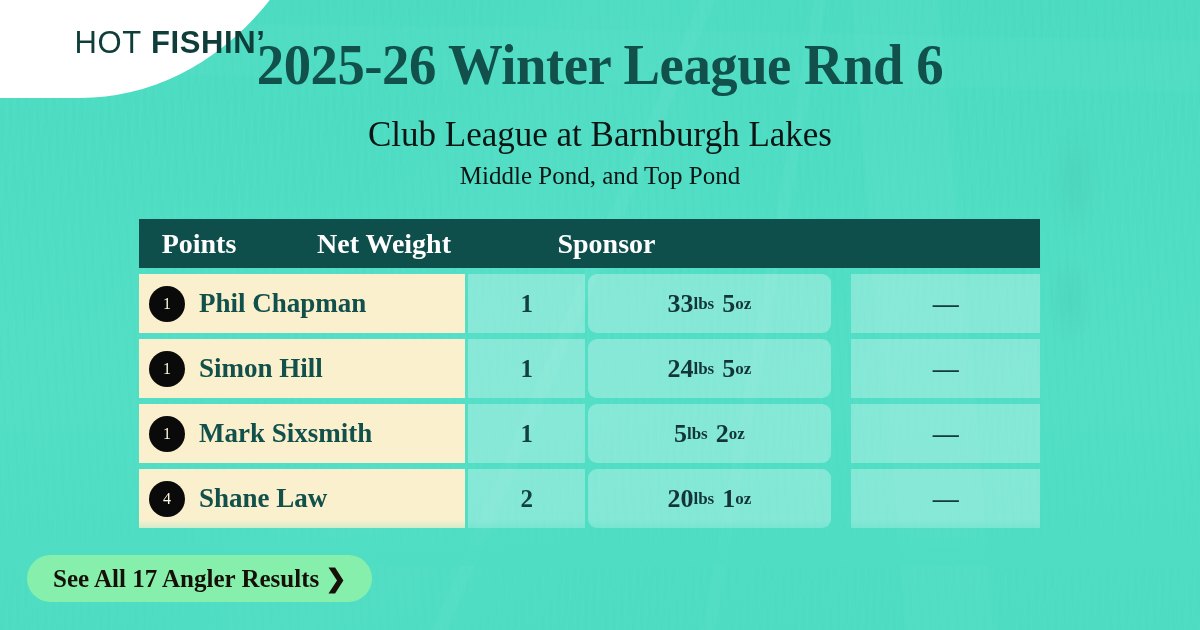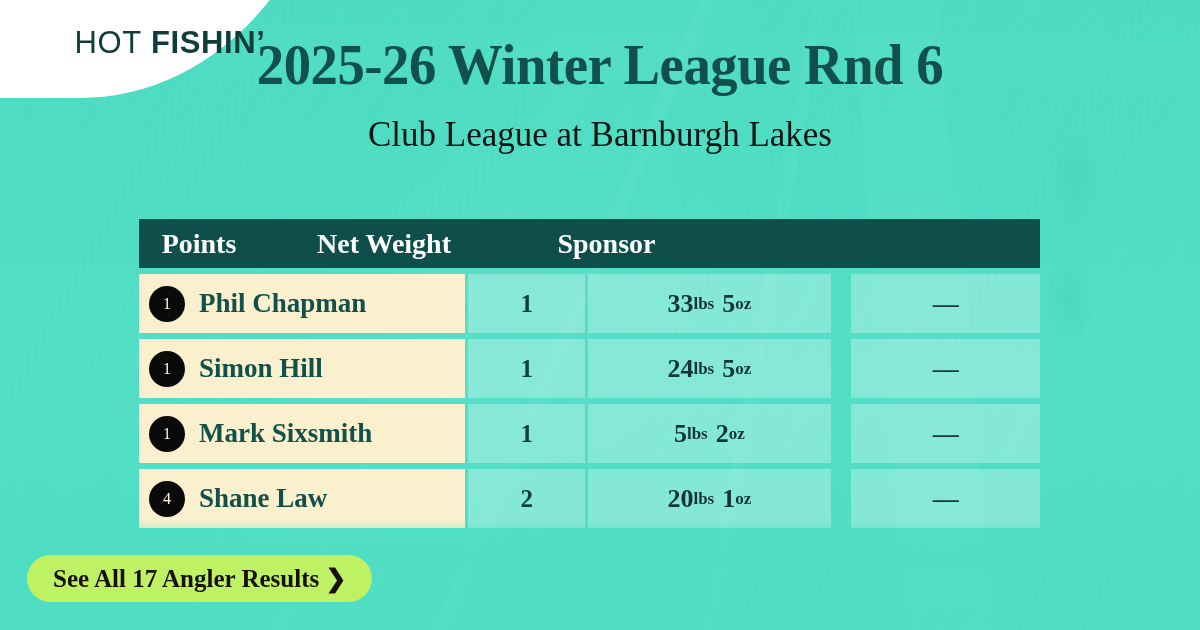--- a/index.html
+++ b/index.html
@@ -96,21 +96,21 @@
     display:flex; align-items:center; justify-content:center;
     font-size:25px; font-weight:bold; color:#123f3f;
   }
   .cell.angler{
     justify-content:flex-start;
     background:#faf0cd;
     padding-left:10px;
     margin-right:3px;
   }
   .cell.points{ background:rgba(255,255,255,.30); margin-right:3px; }
-  .cell.weight{ background:rgba(255,255,255,.30); margin-right:20px; }
+  .cell.weight{ background:rgba(255,255,255,.30); margin-right:20px;border-radius:9px; }
   .cell.sponsor{ background:rgba(255,255,255,.30); }
 
   .rank{
     width:36px; height:36px; border-radius:50%;
     background:#0a0a0a; color:#fdf6e0;
     display:flex; align-items:center; justify-content:center;
     font-size:16px; font-weight:normal; flex:0 0 36px;
   }
   .aname{
     margin-left:14px; font-size:27px; font-weight:bold;
@@ -125,21 +125,21 @@
   #fade{
     position:absolute; left:0; top:520px; width:1200px; height:46px;
     background:linear-gradient(180deg, rgba(79,222,196,0) 0%, rgba(79,222,196,.85) 62%, rgba(79,222,196,1) 100%);
     pointer-events:none;
   }
 
   
   #cta{
     position:absolute; left:27px; top:555px;
     height:47px; padding:0 26px;
-    background:#bef264; border-radius:24px;
+    background:#86efac; border-radius:24px;
     display:flex; align-items:center; justify-content:center;
     color:#171008; font-size:25px; font-weight:bold; white-space:nowrap;
   }
 </style>
 </head>
 <body>
 
 <div id="bg-photo"></div>
 <div id="bg-tint"></div>
 
@@ -148,20 +148,21 @@
 </div>
 <div id="logo-wrap">
   <div id="logo-text">
     <span>HOT</span><span>&nbsp;</span><span class="b">FISHIN’</span>
   </div>
 </div>
 
 <div id="header">
   <div id="title">2025-26 Winter League Rnd 6</div>
   <div id="subtitle">Club League at Barnburgh Lakes</div>
+  <div id="sub2">Middle Pond, and Top Pond</div>
 </div>
 
 <div id="table-wrap">
 
   <div id="thead">
     <div class="c-points">Points</div>
     <div class="c-weight">Net Weight</div>
     <div class="c-sponsor">Sponsor</div>
   </div>
 

